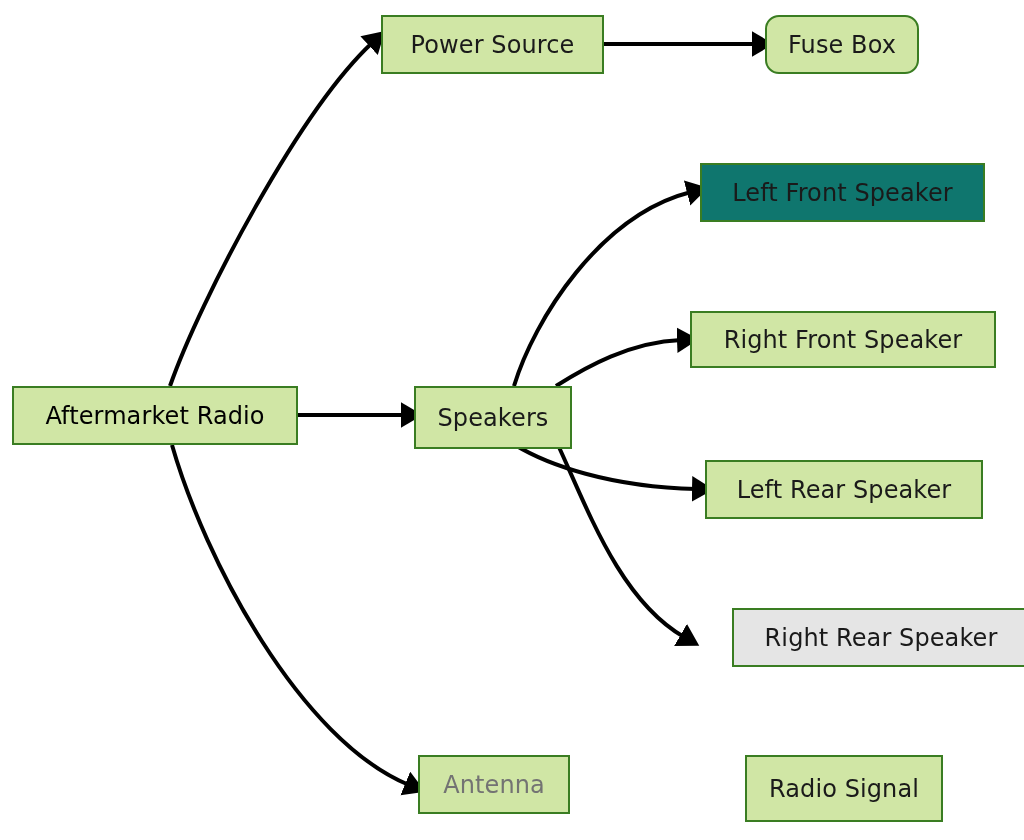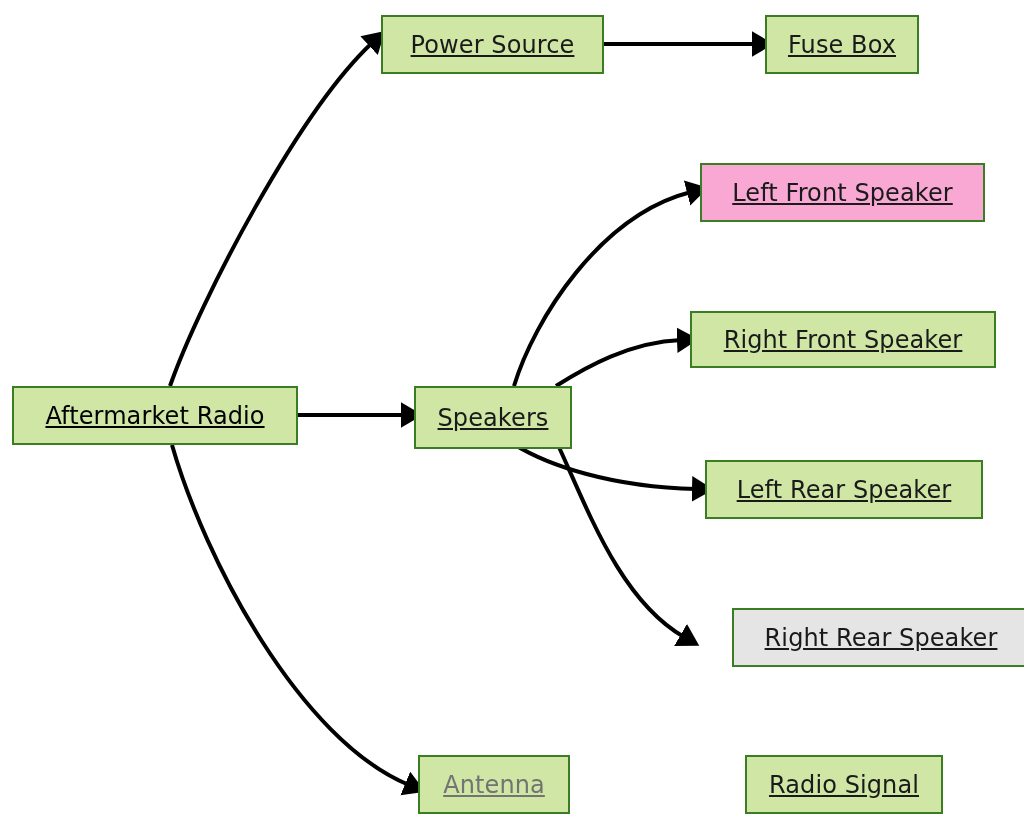--- a/index.html
+++ b/index.html
@@ -33,21 +33,20 @@
     justify-content: center;
     color: #1a1a1a;
     font-size: 24px;
     line-height: 1;
     letter-spacing: 0.1px;
     white-space: nowrap;
   }
   .node-label {
     display: block;
     padding: 0 2px;
-    text-decoration: underline;
   }
 </style>
 </head>
 <body>
 
 <div id="canvas">
 
   <svg id="edge-layer" viewBox="0 0 1024 840" xmlns="http://www.w3.org/2000/svg">
     <defs>
       <marker id="arrowhead" markerWidth="9" markerHeight="9" refX="1" refY="3.2" orient="auto" markerUnits="strokeWidth">
@@ -66,39 +65,39 @@
       </g>
   </svg>
 
   <div id="nodes-group">
       <div class="node" style="left: 12px; top: 386px; width: 286px; height: 59px; background: rgb(208, 230, 165); border-color: rgb(58, 125, 34); color: #000000; font-size: 24px;">
         <span class="node-label">Aftermarket Radio</span>
       </div>
       <div class="node" style="left: 381px; top: 15px; width: 223px; height: 59px; background: rgb(208, 230, 165); border-color: rgb(58, 125, 34); color: rgb(26, 26, 26); font-size: 24px;">
         <span class="node-label">Power Source</span>
       </div>
-      <div class="node" style="left: 765px; top: 15px; width: 154px; height: 59px; background: rgb(208, 230, 165); border-color: rgb(58, 125, 34); color: rgb(26, 26, 26); font-size: 24px;">
+      <div class="node" style="left: 765px; top: 15px; width: 154px; height: 59px; background: rgb(208, 230, 165); border-color: rgb(58, 125, 34); color: rgb(26, 26, 26); font-size: 24px; border-radius: 14px;">
         <span class="node-label">Fuse Box</span>
       </div>
       <div class="node" style="left: 414px; top: 386px; width: 158px; height: 63px; background: rgb(208, 230, 165); border-color: rgb(58, 125, 34); color: rgb(26, 26, 26); font-size: 24px;">
         <span class="node-label">Speakers</span>
       </div>
-      <div class="node" style="left: 700px; top: 163px; width: 285px; height: 59px; background: #f9a8d4; border-color: rgb(58, 125, 34); color: rgb(26, 26, 26); font-size: 24px;">
+      <div class="node" style="left: 700px; top: 163px; width: 285px; height: 59px; background: #0f766e; border-color: rgb(58, 125, 34); color: rgb(26, 26, 26); font-size: 24px;">
         <span class="node-label">Left Front Speaker</span>
       </div>
       <div class="node" style="left: 690px; top: 311px; width: 306px; height: 57px; background: rgb(208, 230, 165); border-color: rgb(58, 125, 34); color: rgb(26, 26, 26); font-size: 24px;">
         <span class="node-label">Right Front Speaker</span>
       </div>
       <div class="node" style="left: 705px; top: 460px; width: 278px; height: 59px; background: rgb(208, 230, 165); border-color: rgb(58, 125, 34); color: rgb(26, 26, 26); font-size: 24px;">
         <span class="node-label">Left Rear Speaker</span>
       </div>
       <div class="node" style="left: 732px; top: 608px; width: 298px; height: 59px; background: #e5e5e5; border-color: rgb(58, 125, 34); color: rgb(26, 26, 26); font-size: 24px;">
         <span class="node-label">Right Rear Speaker</span>
       </div>
       <div class="node" style="left: 418px; top: 755px; width: 152px; height: 59px; background: rgb(208, 230, 165); border-color: rgb(58, 125, 34); color: #737373; font-size: 24px;">
         <span class="node-label">Antenna</span>
       </div>
-      <div class="node" style="left: 745px; top: 755px; width: 198px; height: 59px; background: rgb(208, 230, 165); border-color: rgb(58, 125, 34); color: rgb(26, 26, 26); font-size: 24px;">
+      <div class="node" style="left: 745px; top: 755px; width: 198px; height: 67px; background: rgb(208, 230, 165); border-color: rgb(58, 125, 34); color: rgb(26, 26, 26); font-size: 24px;">
         <span class="node-label">Radio Signal</span>
       </div>
     </div>
 
 </div>
 
 </body></html>

